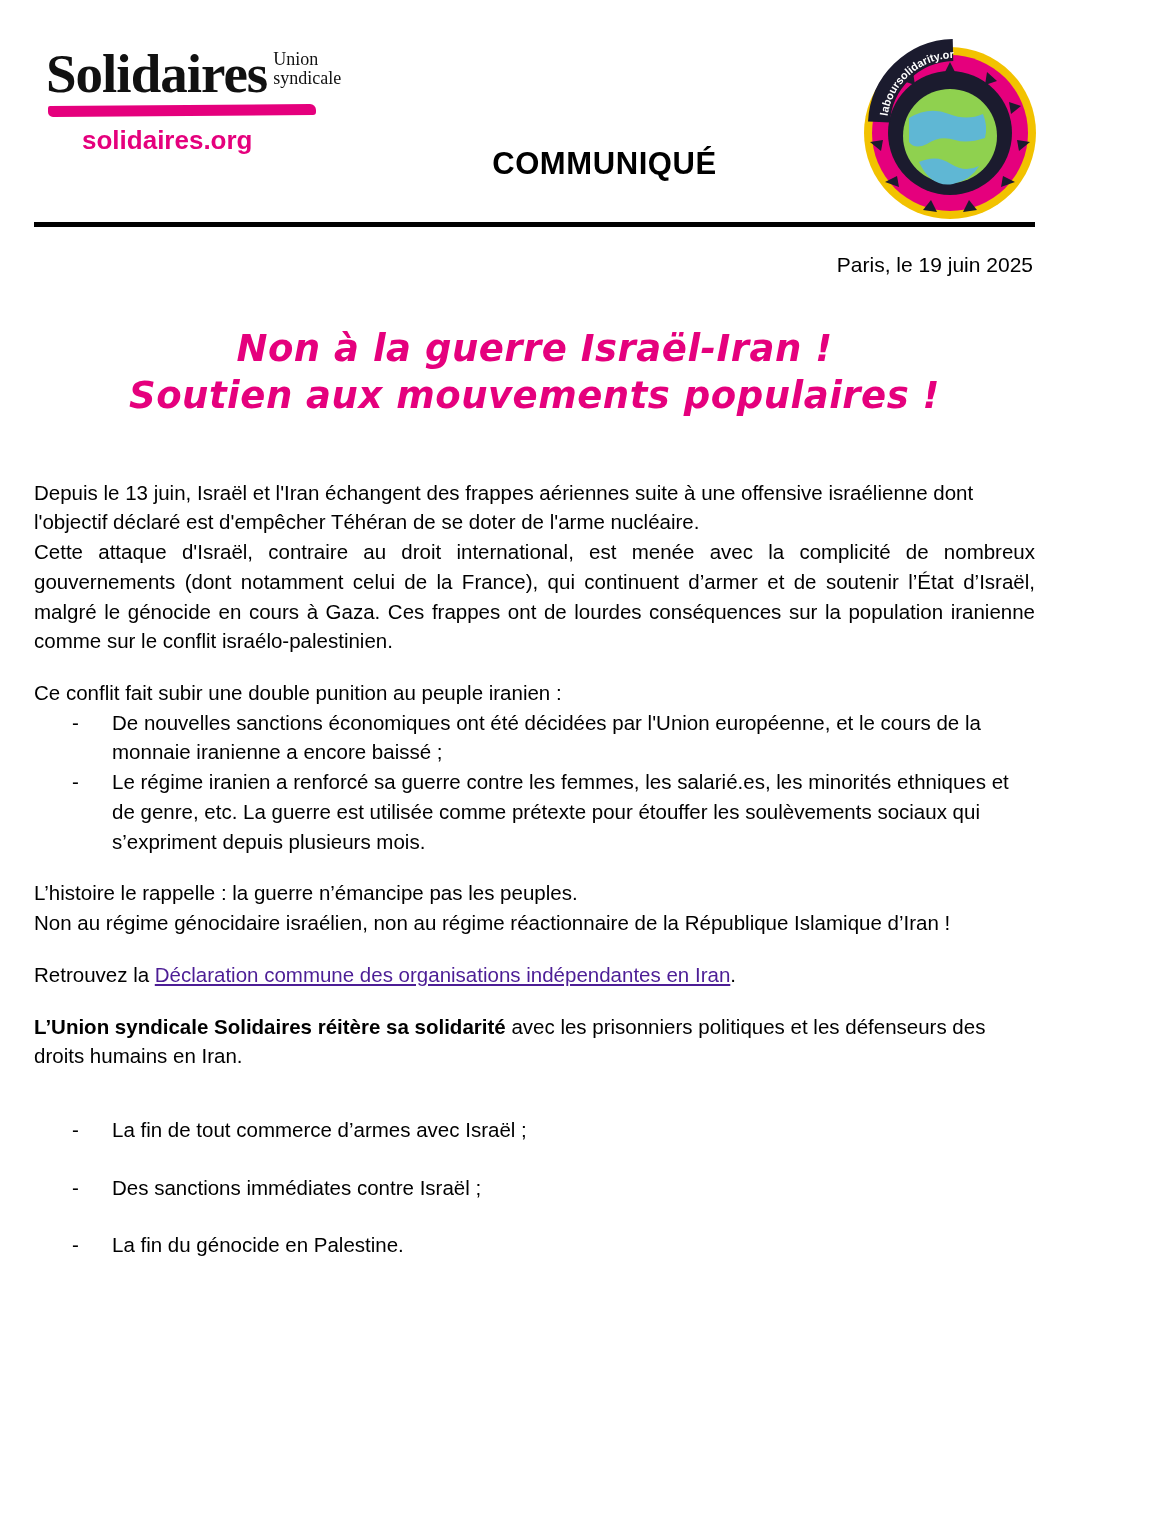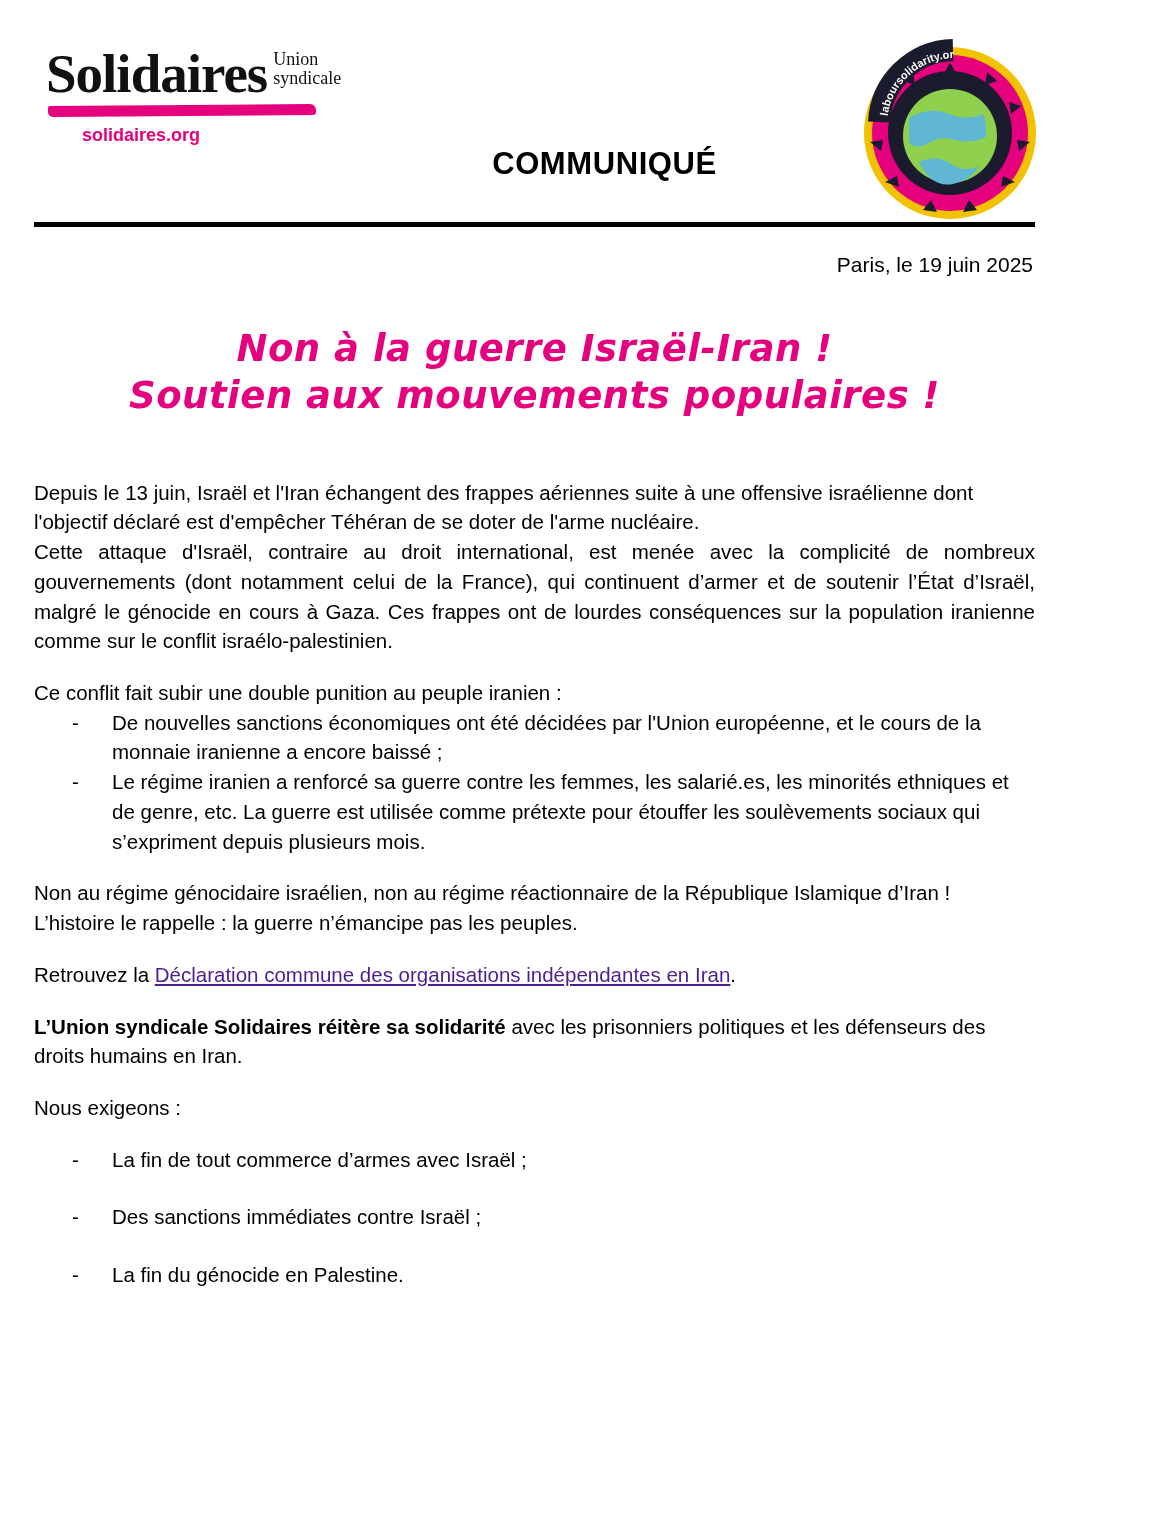--- a/index.html
+++ b/index.html
@@ -61,21 +61,21 @@
     margin-top: 5px;
     margin-left: 2px;
     border-radius: 2px 6px 3px 5px;
     transform: skewY(-0.4deg);
   }
   .logo-site {
     margin-top: 9px;
     margin-left: 36px;
     color: #e5007d;
     font-weight: bold;
-    font-size: 18px;
+    font-size: 26px;
     font-family: "Liberation Sans", sans-serif;
   }
   .header-center {
     flex: 1;
     text-align: center;
     padding-top: 120px;
   }
   .communique {
     font-size: 31px;
     font-weight: bold;
@@ -236,38 +236,37 @@
 
     <p class="para">Ce conflit fait subir une double punition au peuple iranien :</p>
 
     <ul class="dashlist">
       <li>De nouvelles sanctions économiques ont été décidées par l'Union européenne, et le cours de la monnaie iranienne a encore baissé ;</li>
       <li>Le régime iranien a renforcé sa guerre contre les femmes, les salarié.es, les minorités ethniques et de genre, etc. La guerre est utilisée comme prétexte pour étouffer les soulèvements sociaux qui s’expriment depuis plusieurs mois.</li>
     </ul>
 
     <div class="spacer"></div>
 
+    <p class="para">L’histoire le rappelle : la guerre n’émancipe pas les peuples.</p>
     <p class="para">Non au régime génocidaire israélien, non au régime réactionnaire de la République Islamique d’Iran !</p>
-    <p class="para">L’histoire le rappelle : la guerre n’émancipe pas les peuples.</p>
 
     <div class="spacer"></div>
 
     <p class="para">
       <span>Retrouvez la </span><a class="link" href="#">Déclaration commune des organisations indépendantes en Iran</a><span>.</span>
     </p>
 
     <div class="spacer"></div>
 
     <p class="para">
       <span class="bold">L’Union syndicale Solidaires réitère sa solidarité</span><span> avec les prisonniers politiques et les défenseurs des droits humains en Iran.</span>
     </p>
 
     <div class="spacer"></div>
 
-    <p class="para">Nous exigeons :</p>
 
     <div class="spacer"></div>
 
     <ul class="dashlist spaced">
       <li>La fin de tout commerce d’armes avec Israël ;</li>
       <li>Des sanctions immédiates contre Israël ;</li>
       <li>La fin du génocide en Palestine.</li>
     </ul>
 
   </div>

